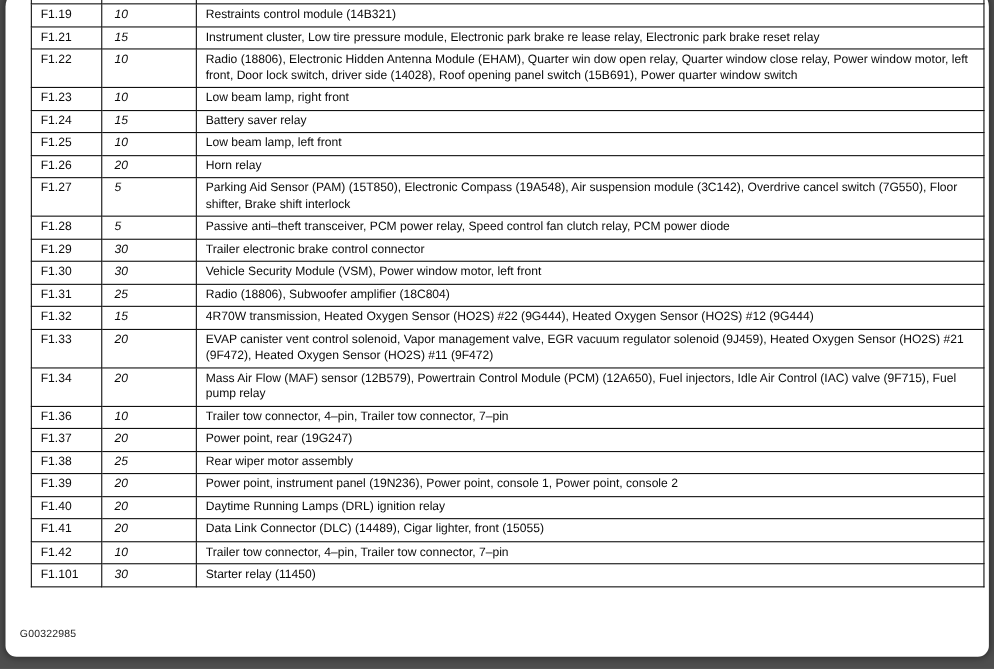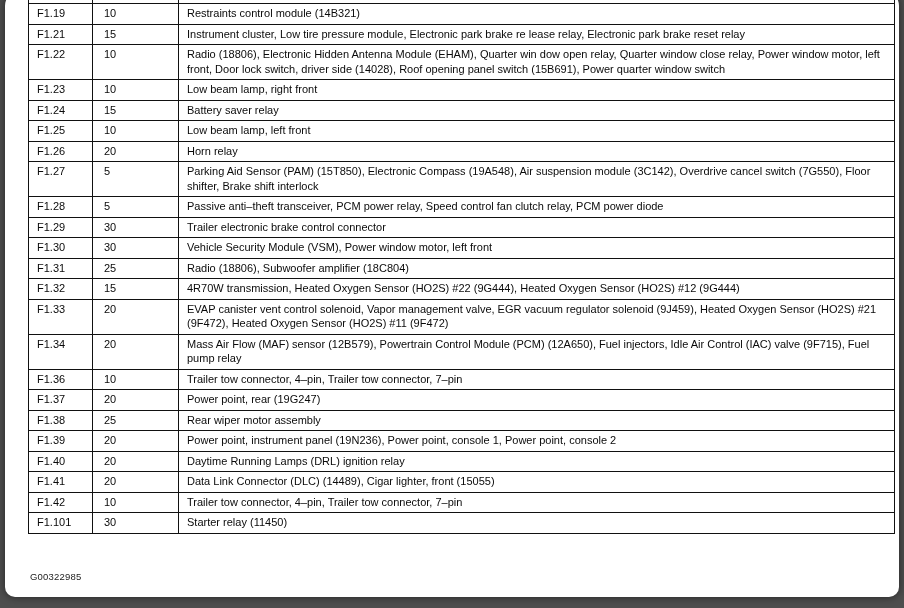--- a/index.html
+++ b/index.html
@@ -37,31 +37,31 @@
   }
   table.fuse-table td {
     border: 1px solid #111111;
     font-size: 11px;
     line-height: 14.5px;
     color: #0a0a0a;
     padding: 2px 6px 3px 8px;
     vertical-align: top;
     word-wrap: break-word;
   }
-  table.fuse-table td.amps { padding-left: 11px; }
+  table.fuse-table td.amps { padding-left: 11px; font-style: italic; }
   table.fuse-table tr.partial td {
     height: 15px;
     padding: 0;
   }
   col.c-fuse { width: 64px; }
   col.c-amps { width: 86px; }
   col.c-desc { width: 716px; }
   .footer-code {
     position: absolute;
-    left: 30px;
+    left: 18px;
     top: 571px;
     font-size: 9.5px;
     color: #1c1c1c;
     letter-spacing: 0.2px;
   }
 </style>
 </head>
 <body>
 
 <div class="viewport">

